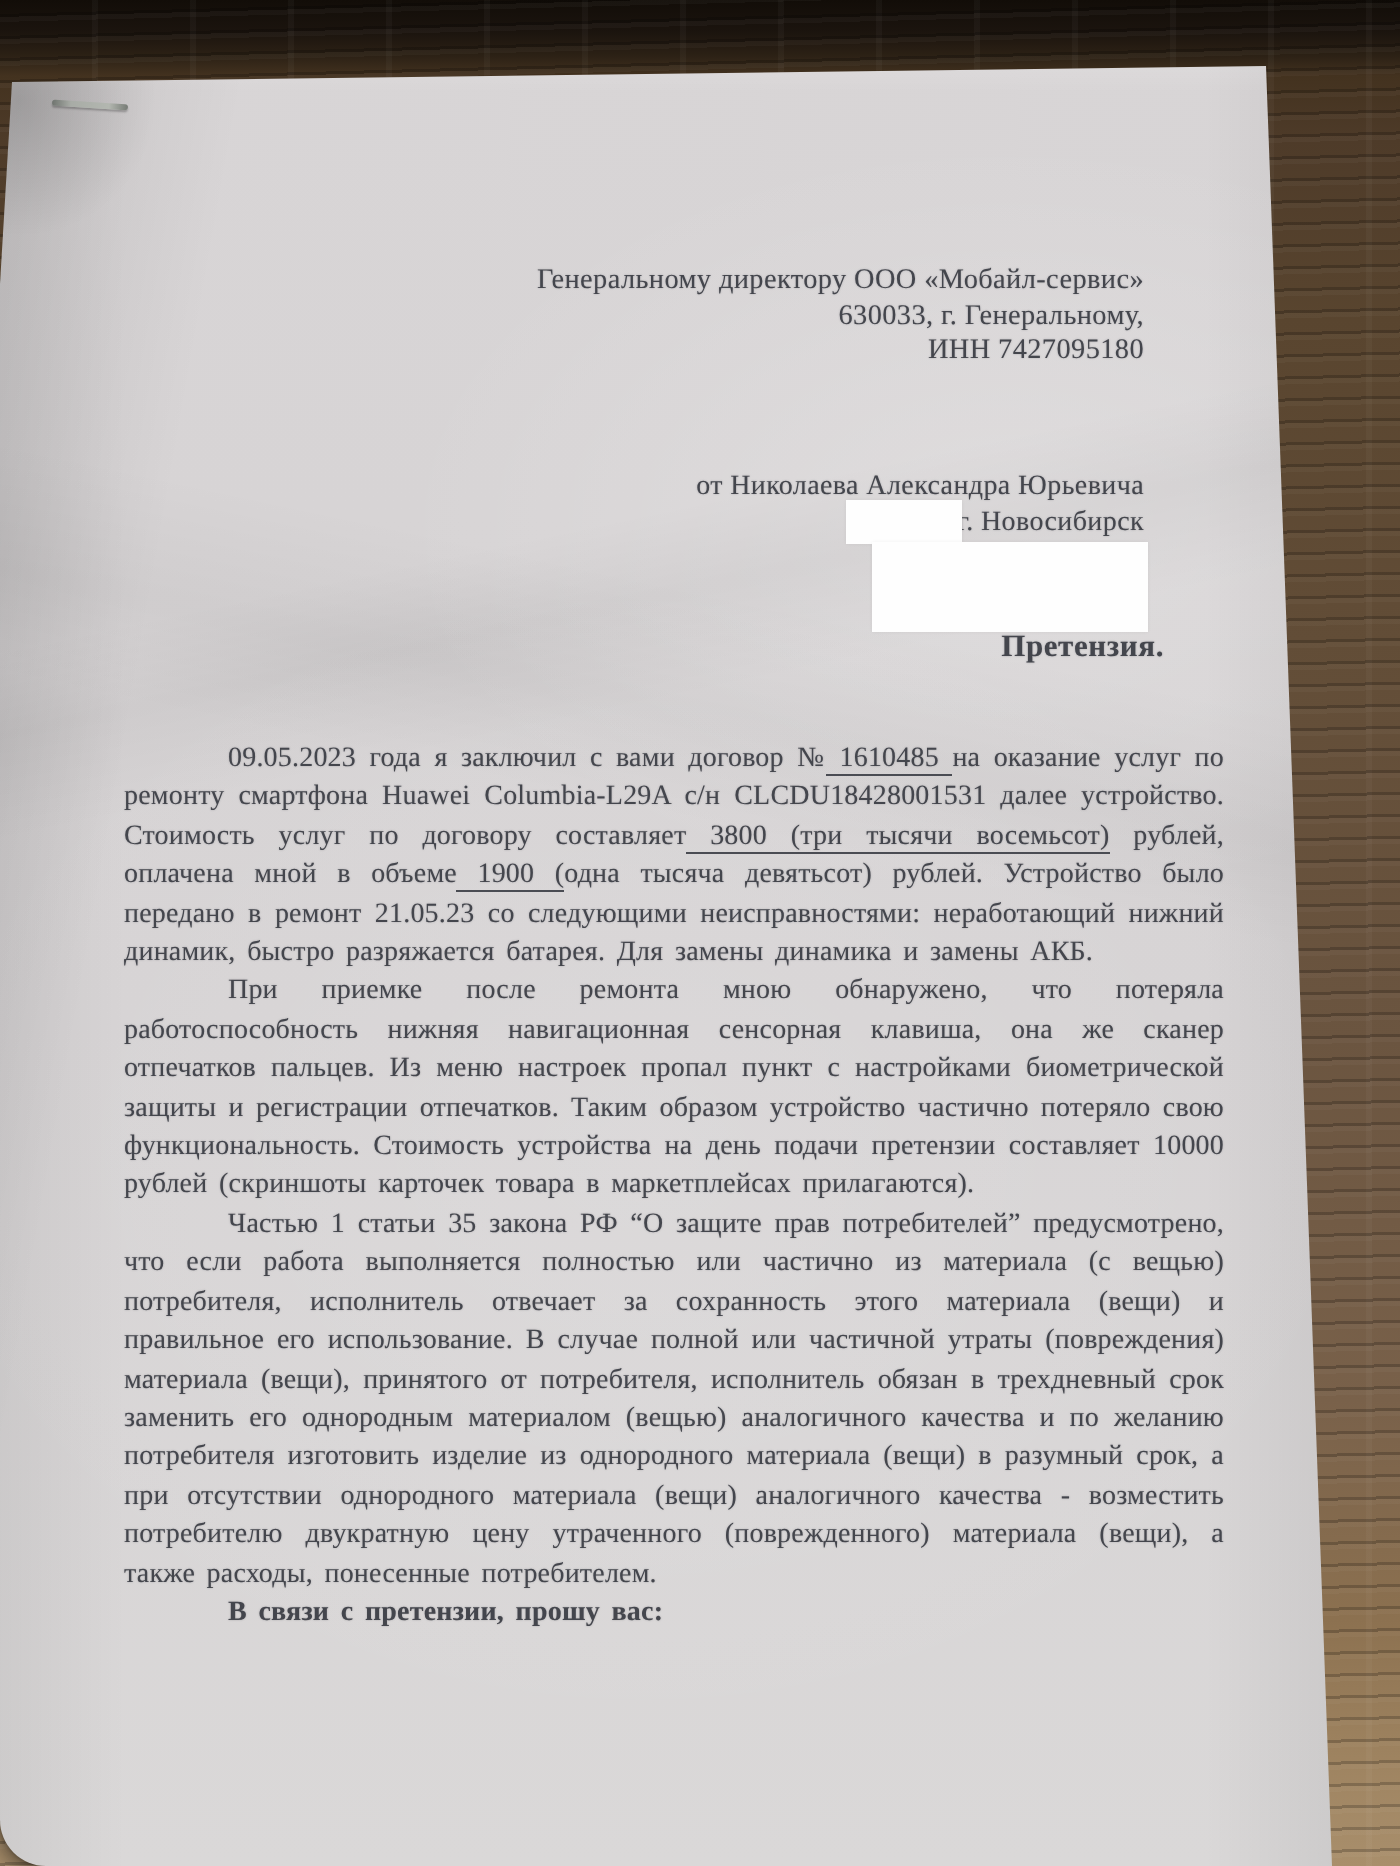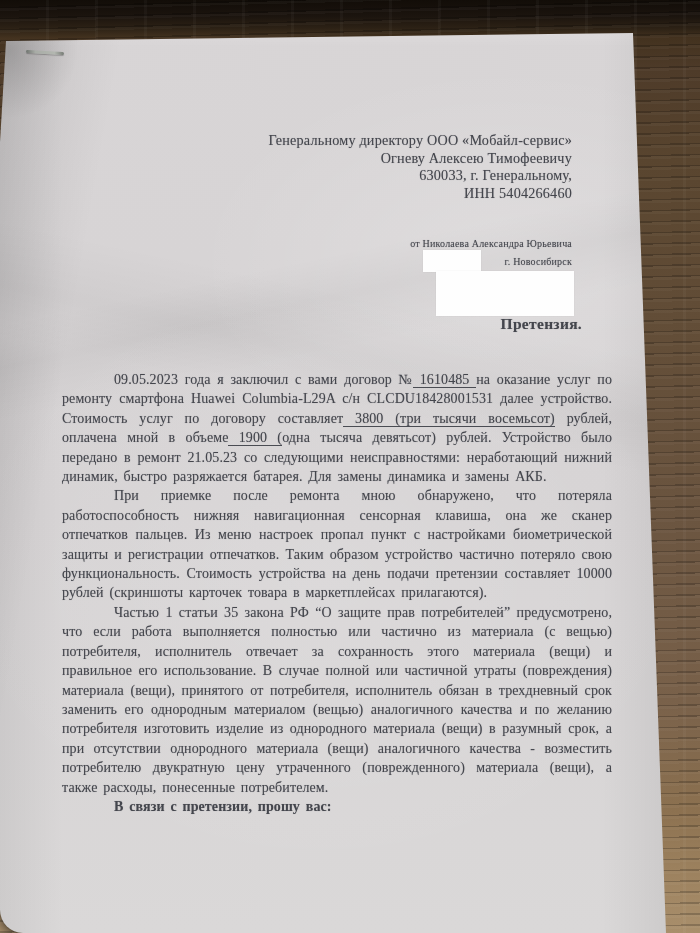--- a/index.html
+++ b/index.html
@@ -48,21 +48,21 @@
     box-shadow:0 1px 1px rgba(0,0,0,0.25);
   }
   .recipient-block{
     position:absolute;top:132px;right:128px;width:420px;
     text-align:right;font-size:14.2px;line-height:17.6px;
     letter-spacing:0.2px;
     text-shadow:0 0 1px rgba(68,70,77,0.35);
   }
   .sender-block{
     position:absolute;top:235px;right:128px;width:420px;
-    text-align:right;font-size:10px;line-height:18px;
+    text-align:right;font-size:14px;line-height:18px;
     letter-spacing:0.2px;
     text-shadow:0 0 1px rgba(68,70,77,0.35);
   }
   .redaction{position:absolute;background:#fefefe;box-shadow:0 0 2px rgba(0,0,0,0.05);}
   .redaction.small{left:423px;top:250px;width:58px;height:22px;}
   .redaction.large{left:436px;top:271px;width:138px;height:45px;}
   .doc-title{
     position:absolute;top:315px;left:62px;width:520px;
     text-align:right;font-weight:bold;font-size:15.5px;letter-spacing:0.3px;
     text-shadow:0 0 1px rgba(68,70,77,0.4);
@@ -81,23 +81,22 @@
 <body>
 
 <div class="table-bg"></div>
 
 <div class="paper">
 
   <div class="staple"></div>
 
   <div class="recipient-block">
     <div>Генеральному директору ООО «Мобайл-сервис»</div>
-    <div>Огневу Алексею Тимофеевичу</div>
     <div>630033, г. Генеральному,</div>
-    <div>ИНН 5404266460</div>
+    <div>ИНН 7427095180</div>
   </div>
 
   <div class="sender-block">
     <div>от Николаева Александра Юрьевича</div>
     <div>г. Новосибирск</div>
   </div>
 
   <div class="redaction small"></div>
   <div class="redaction large"></div>
 

